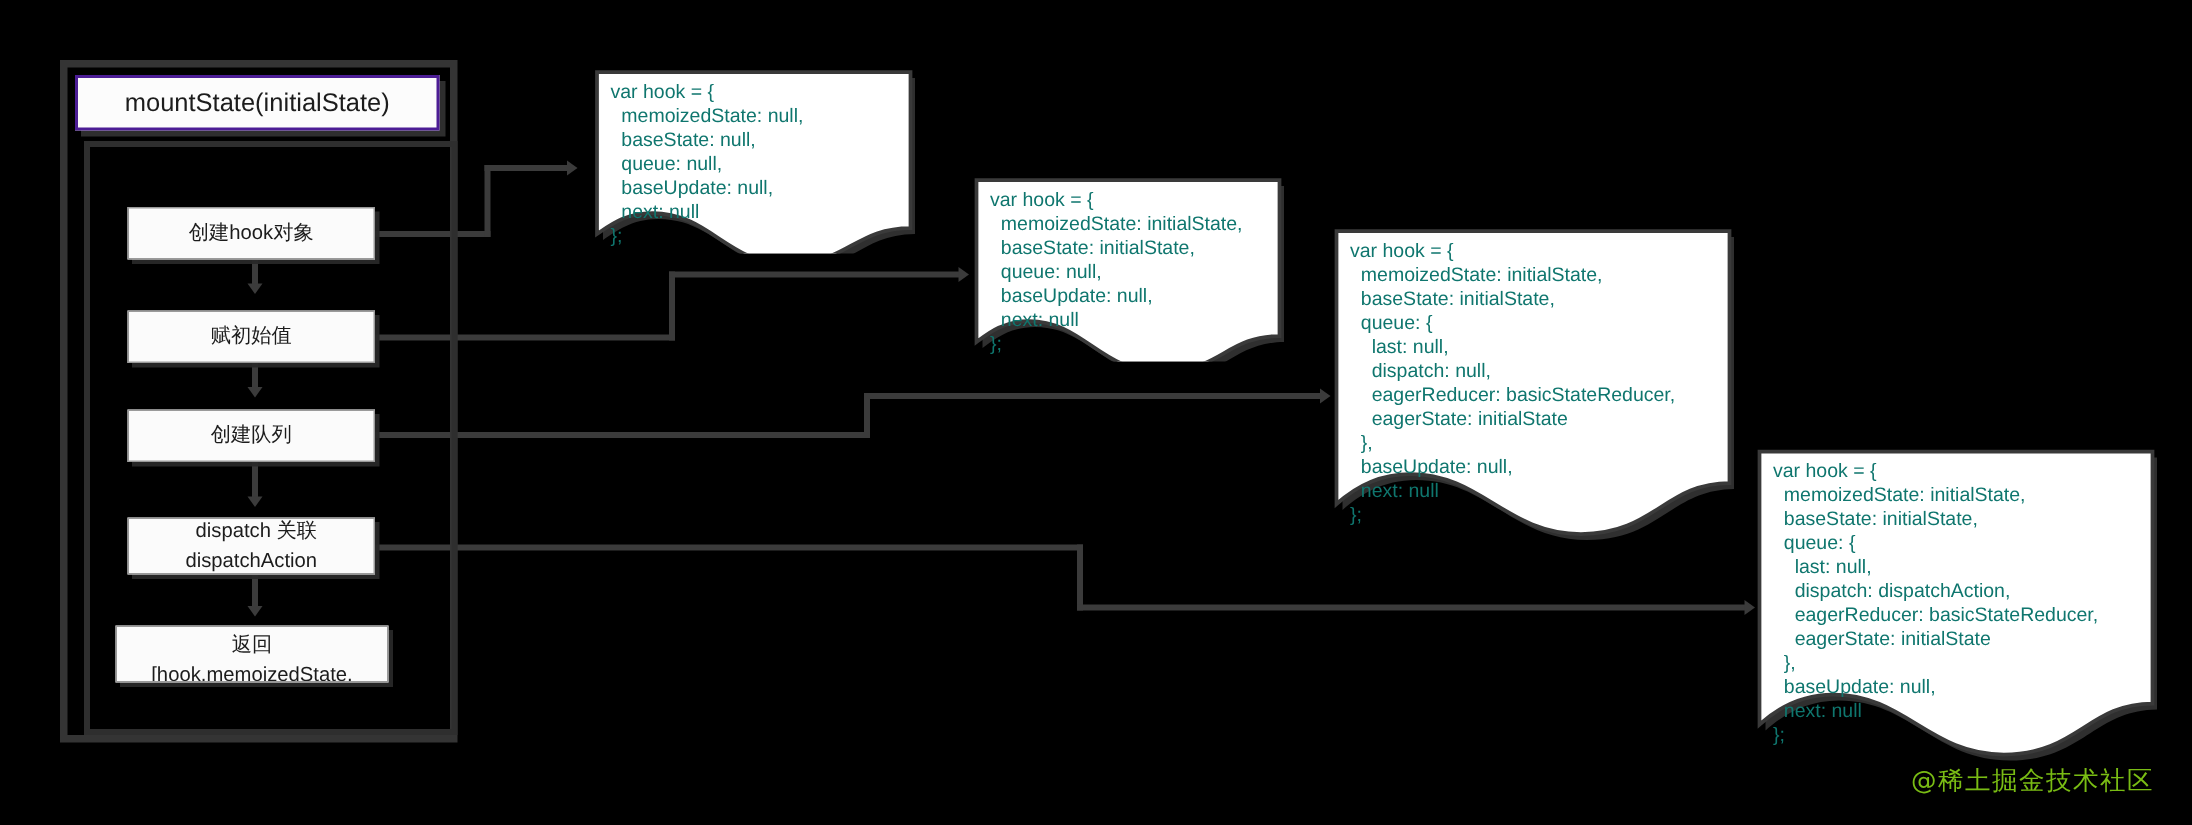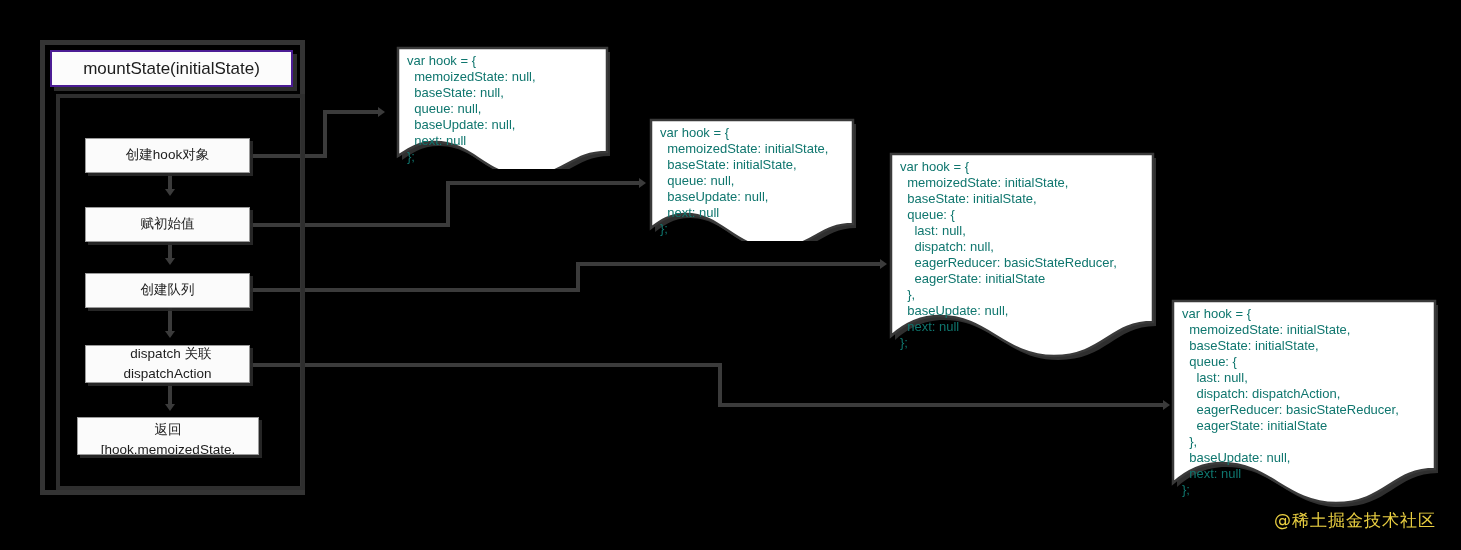--- a/index.html
+++ b/index.html
@@ -94,21 +94,21 @@
     color: #0f766e;
     white-space: pre;
     pointer-events: none;
   }
 
   
   .watermark {
     position: absolute;
     font-size: 17px;
     letter-spacing: 1px;
-    color: #fde047;
+    color: #84cc16;
     opacity: 0.92;
     white-space: nowrap;
     font-family: "DejaVu Sans", "Liberation Sans", sans-serif;
   }
 </style>
 </head>
 <body>
 
 <div id="stage">
 

